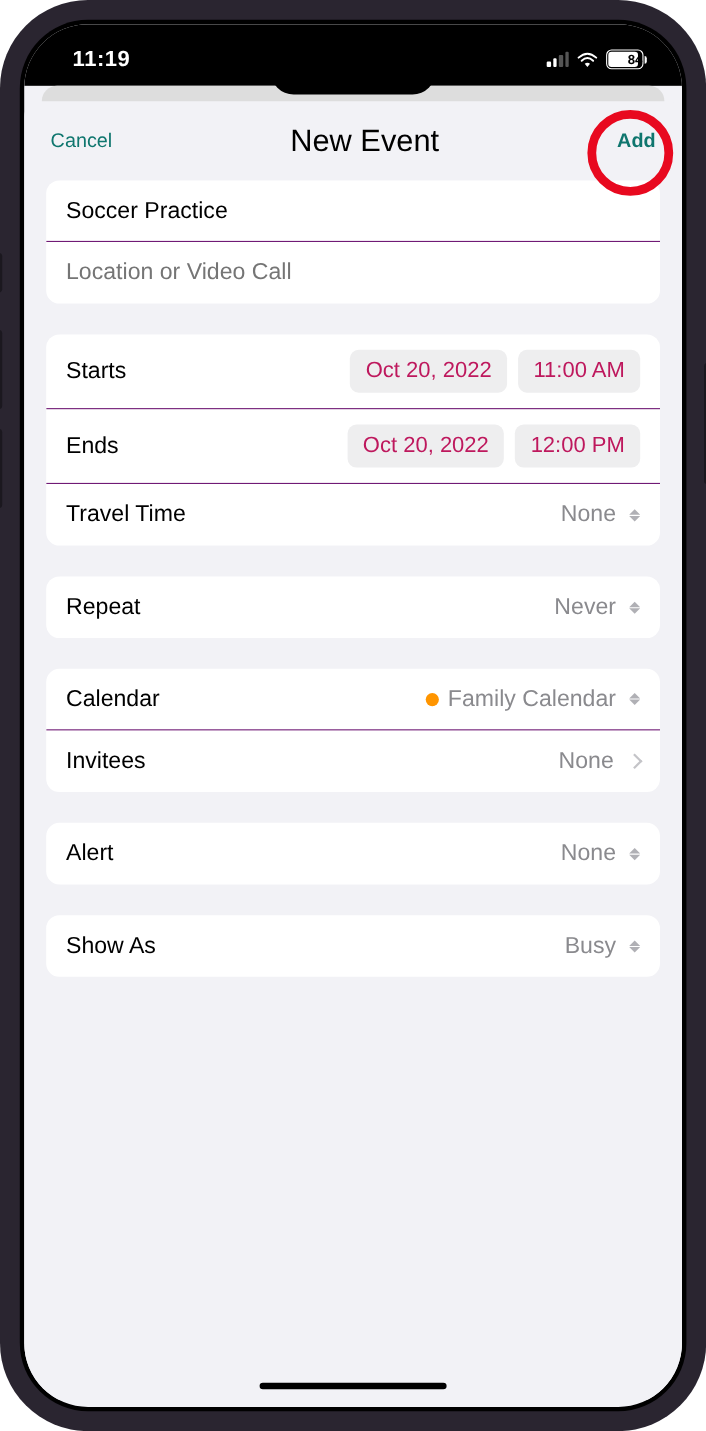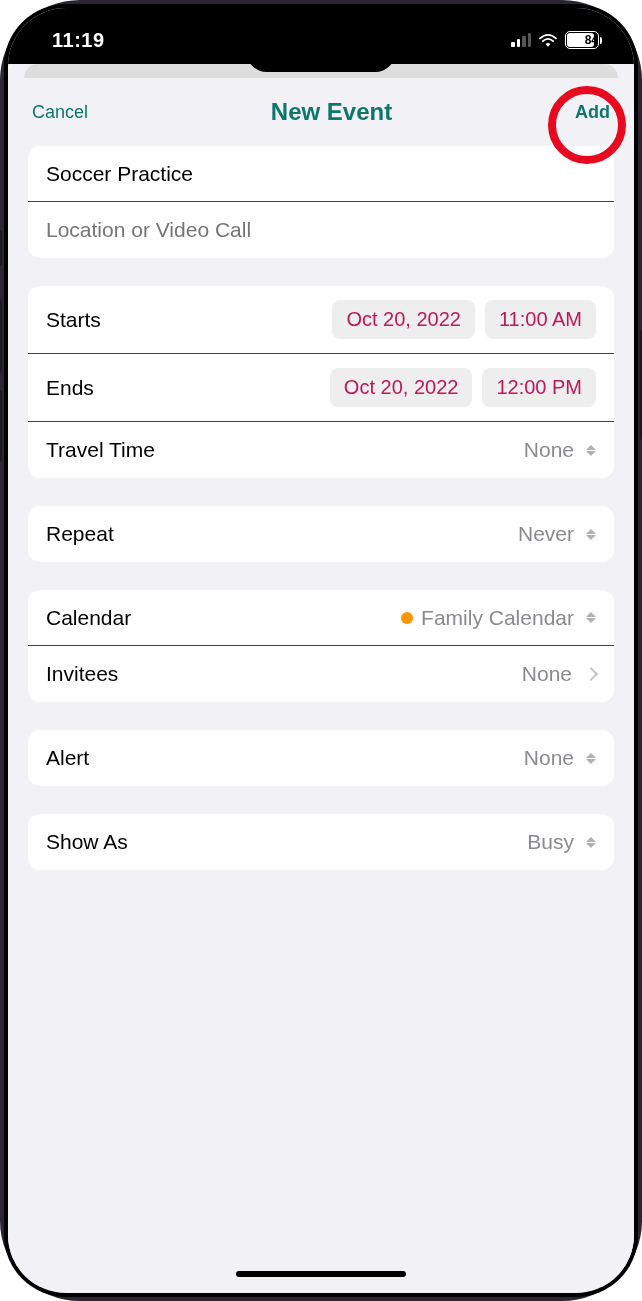--- a/index.html
+++ b/index.html
@@ -8,21 +8,21 @@
       background: #fff;
       display: flex;
       justify-content: center;
       padding: 0;
     }
     .device-frame {
       width: 642px;
       height: 1301px;
       background: #2a2530;
       border-radius: 80px;
-      padding: 4px;
+      padding: 18px;
       position: relative;
     }
     .device-inner {
       width: 100%;
       height: 100%;
       background: #000;
       border-radius: 62px;
       padding: 4px;
       overflow: hidden;
     }
@@ -135,23 +135,23 @@
       align-items: center;
       justify-content: space-between;
       padding: 20px 24px 16px 24px;
     }
     .nav-cancel, .nav-add {
       font-size: 18px;
       color: #0f766e;
     }
     .nav-add { font-weight: 600; }
     .nav-title {
-      font-size: 24px;
-      font-weight: 700;
-      color: #0f766e;
+      font-size: 28px;
+      font-weight: 400;
+      color: #000000;
     }
     .highlight-ring {
       position: absolute;
       top: 8px;
       right: 8px;
       width: 78px;
       height: 78px;
       border: 8px solid #e8091f;
       border-radius: 50%;
       z-index: 5;

